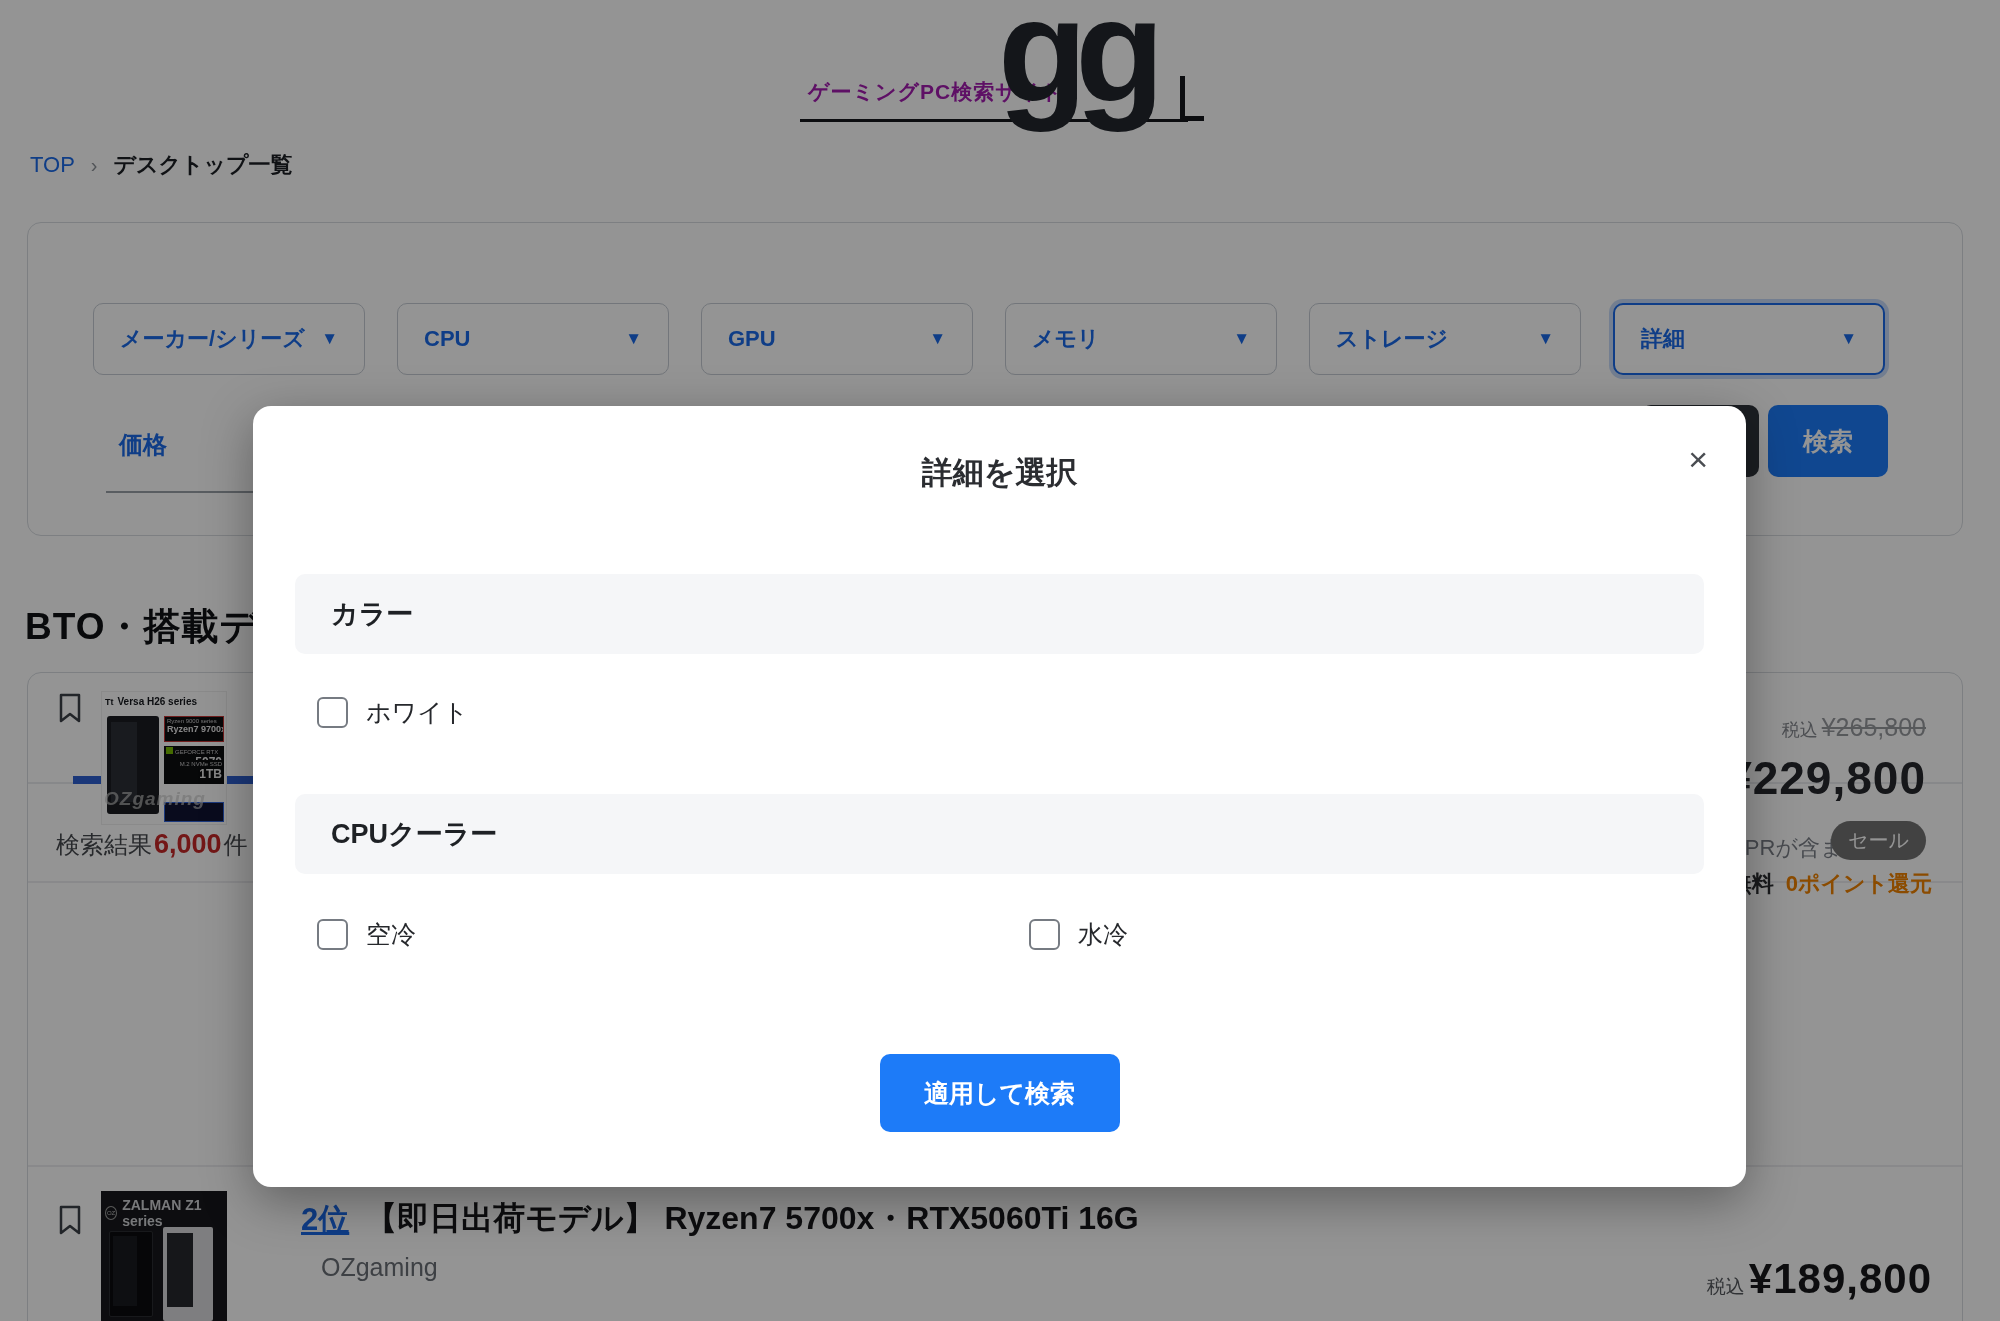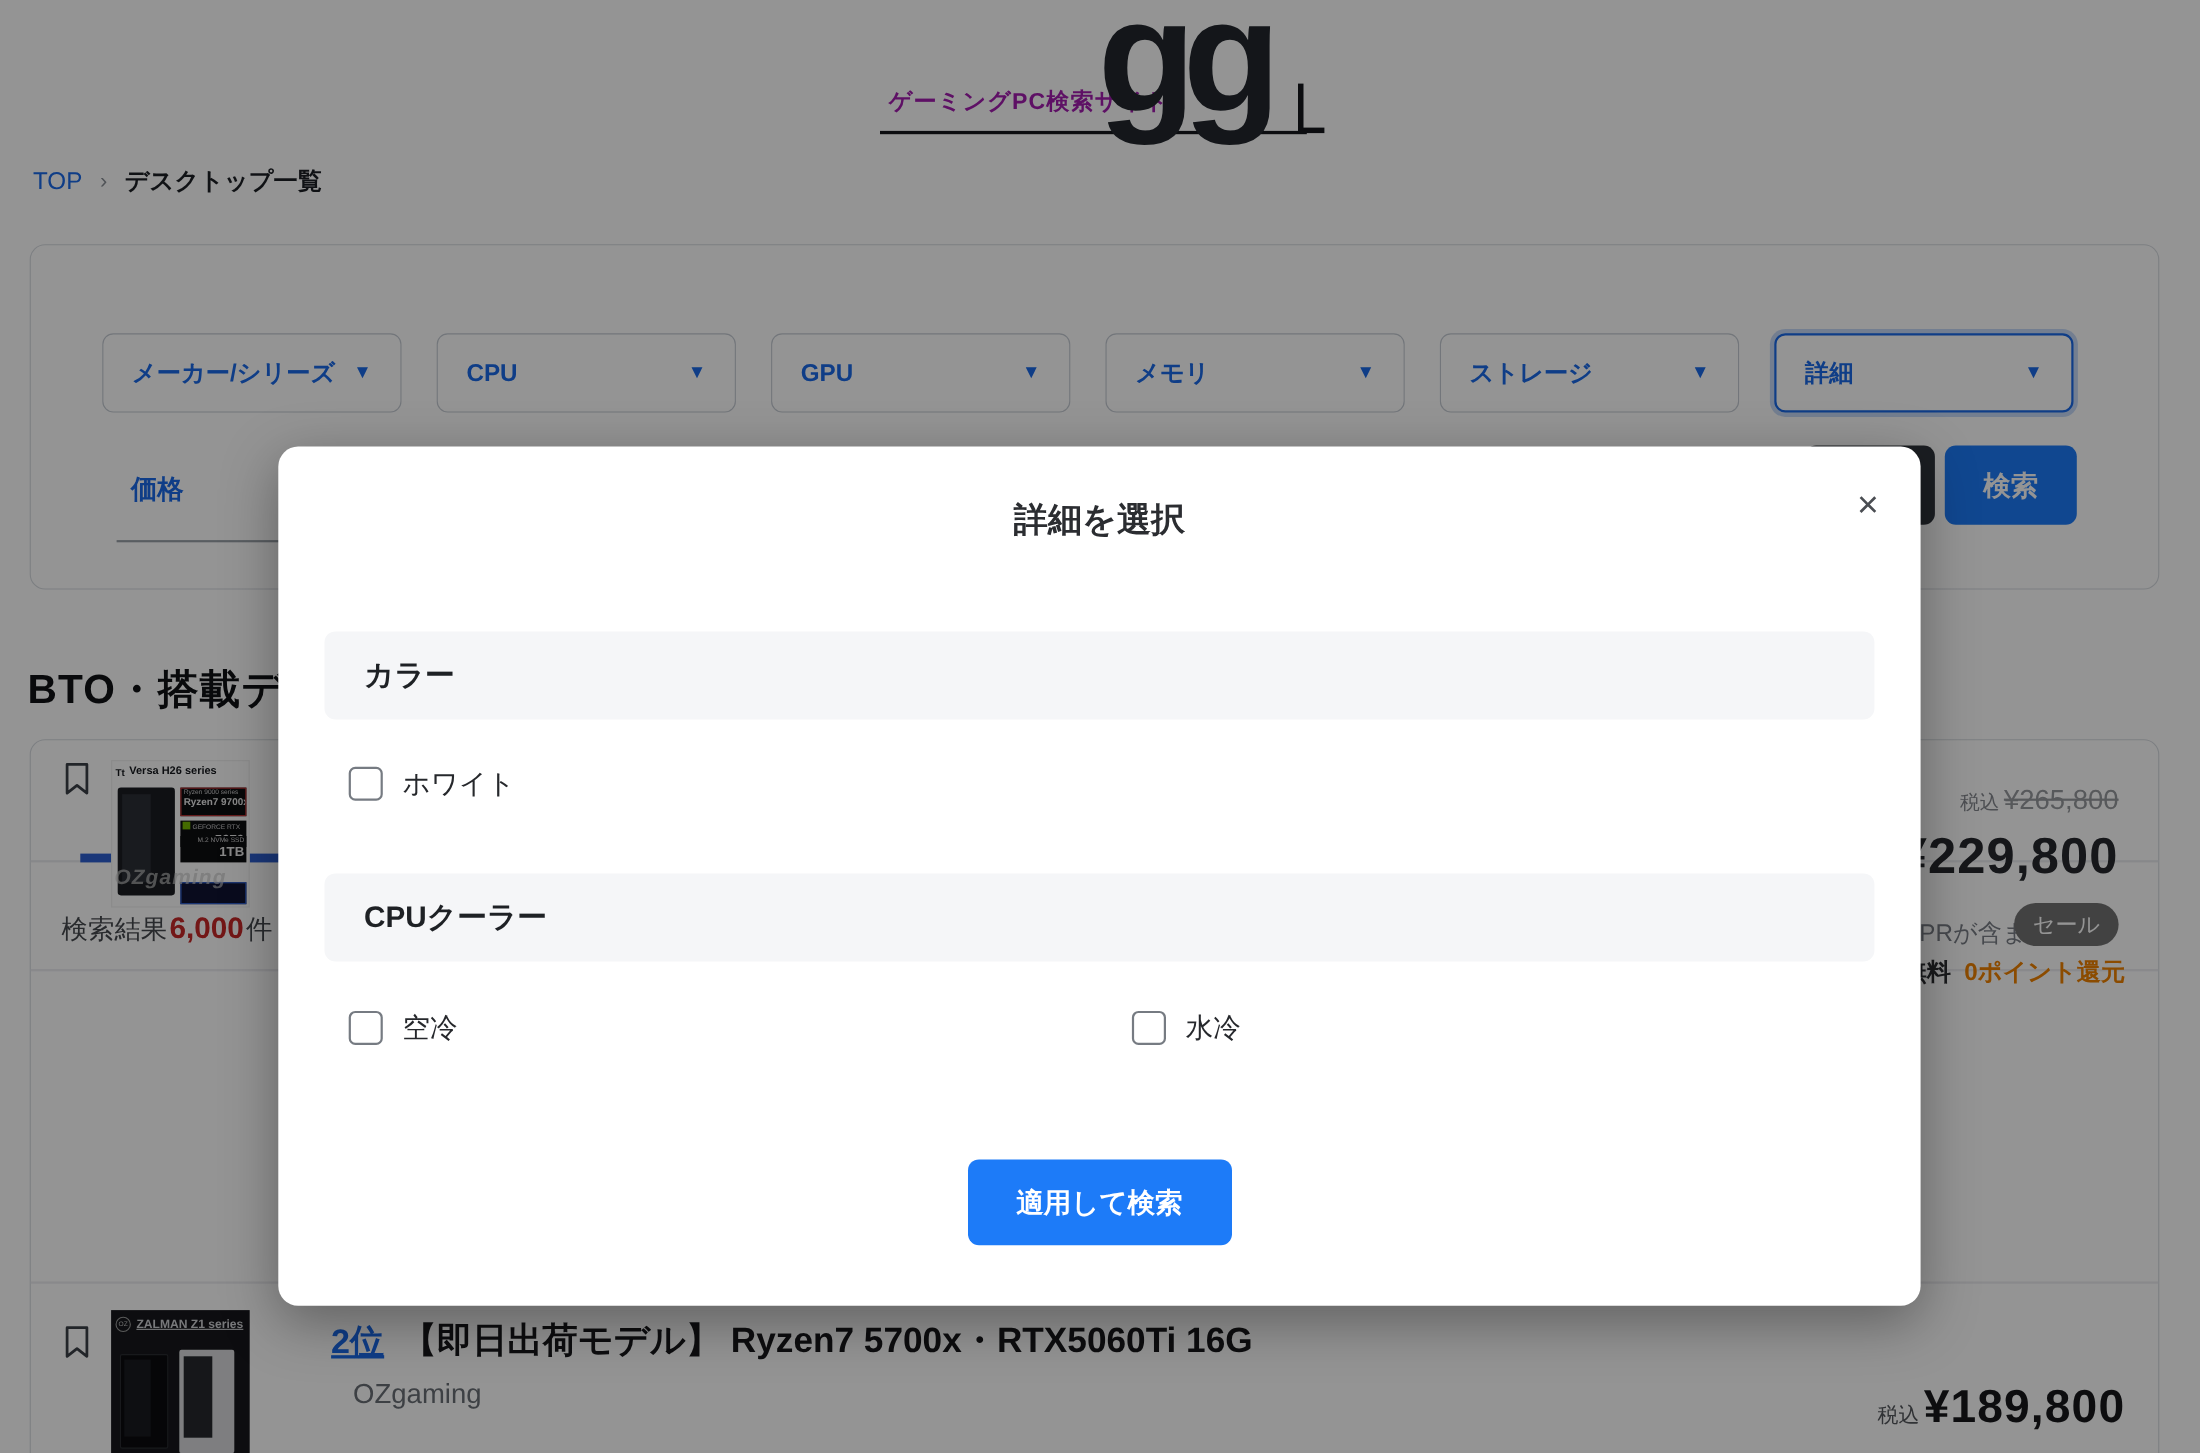--- a/index.html
+++ b/index.html
@@ -77,21 +77,21 @@
                 padding:6px 17px; border-radius:999px; }
   .p1-points { position:absolute; right:30px; top:196px; display:flex; align-items:baseline; gap:12px; }
   .ship-frag { font-size:22px; font-weight:bold; color:#2b2d31; }
   .points-note { font-size:22px; font-weight:bold; color:#ef8200; }
 
   
   .thumb2 { position:absolute; left:73px; top:518px; width:126px; height:140px; background:#17181c; overflow:hidden; }
   .thumb2-head { position:absolute; left:4px; top:6px; display:flex; align-items:center; gap:5px; }
   .oz-circle { width:14px; height:14px; border-radius:50%; border:1.5px solid #9a9a9a; color:#bbb; font-size:6px;
                display:flex; align-items:center; justify-content:center; }
-  .thumb2-brand { font-size:11px; font-weight:bold; color:#cfd0d4;text-decoration:underline; }
+  .thumb2-brand { font-size:14px; font-weight:bold; color:#cfd0d4; }
   .case2-black { position:absolute; left:8px; top:40px; width:44px; height:86px; background:#0b0c0f; border:1px solid #2a2c31; border-radius:2px; }
   .case2-black .win { position:absolute; left:3px; top:4px; width:24px; height:70px; background:#191b20; }
   .case2-white { position:absolute; left:62px; top:36px; width:50px; height:94px; background:#d9dadc; border-radius:2px; }
   .case2-white .win { position:absolute; left:4px; top:6px; width:26px; height:74px; background:#26282d; }
 
   .p2-title-row { position:absolute; left:273px; top:524px; display:flex; align-items:flex-end; gap:16px; }
   .rank { color:#1a6ae8; font-weight:bold; font-size:31px; text-decoration:underline; }
   .p2-title { font-size:32px; font-weight:800; color:#17181b; }
   .p2-shop { position:absolute; left:293px; top:580px; font-size:25px; color:#696e75; }
   .p2-price-row { position:absolute; right:30px; top:582px; display:flex; align-items:baseline; gap:4px; }

